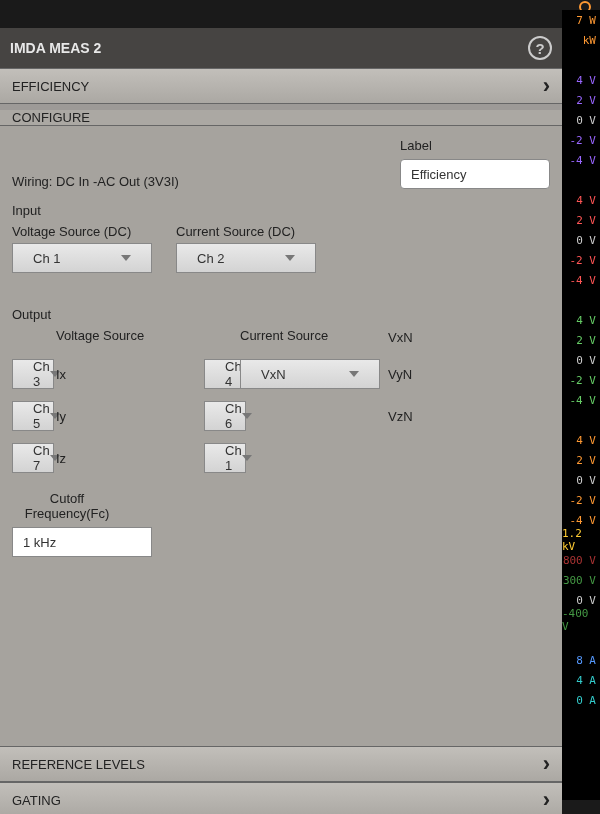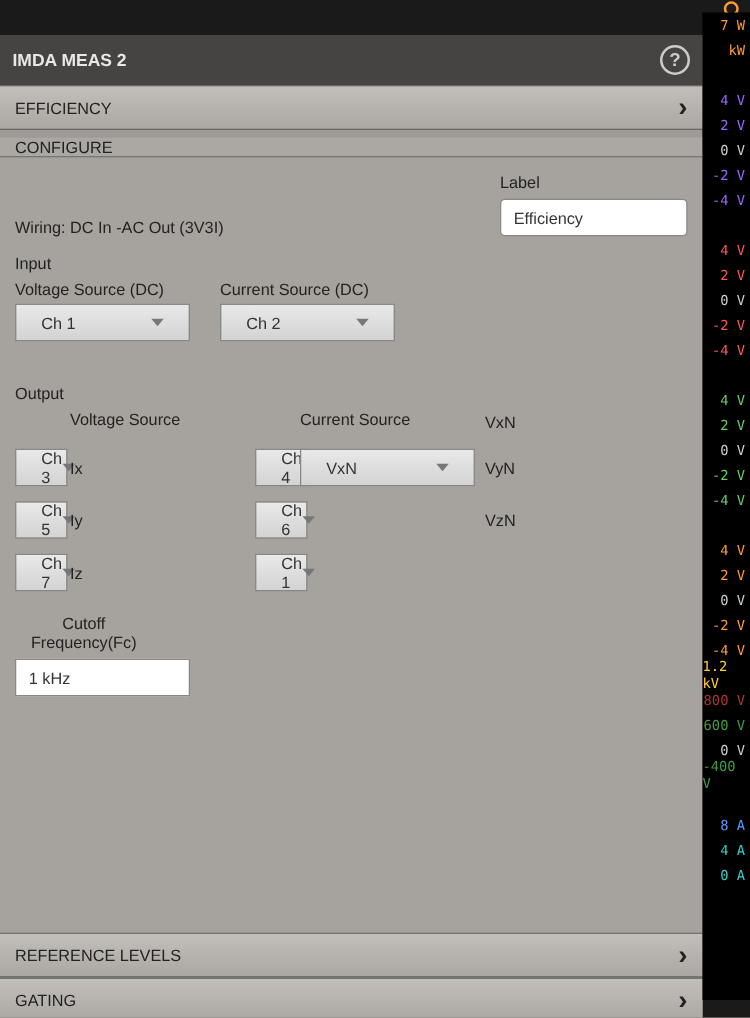--- a/index.html
+++ b/index.html
@@ -332,21 +332,21 @@
     <div class="scale-item c-green">-2 V</div>
     <div class="scale-item c-green">-4 V</div>
     <div class="scale-item "></div>
     <div class="scale-item c-orange">4 V</div>
     <div class="scale-item c-orange">2 V</div>
     <div class="scale-item c-white">0 V</div>
     <div class="scale-item c-orange">-2 V</div>
     <div class="scale-item c-orange">-4 V</div>
     <div class="scale-item c-yellow">1.2 kV</div>
     <div class="scale-item c-dred">800 V</div>
-    <div class="scale-item c-dgreen">600 V</div>
+    <div class="scale-item c-dgreen">300 V</div>
     <div class="scale-item c-white">0 V</div>
     <div class="scale-item c-dgreen">-400 V</div>
     <div class="scale-item "></div>
     <div class="scale-item c-blue">8 A</div>
     <div class="scale-item c-cyan">4 A</div>
     <div class="scale-item c-cyan">0 A</div>
     <div class="scale-item "></div>
   </div>
 
 </body></html>

